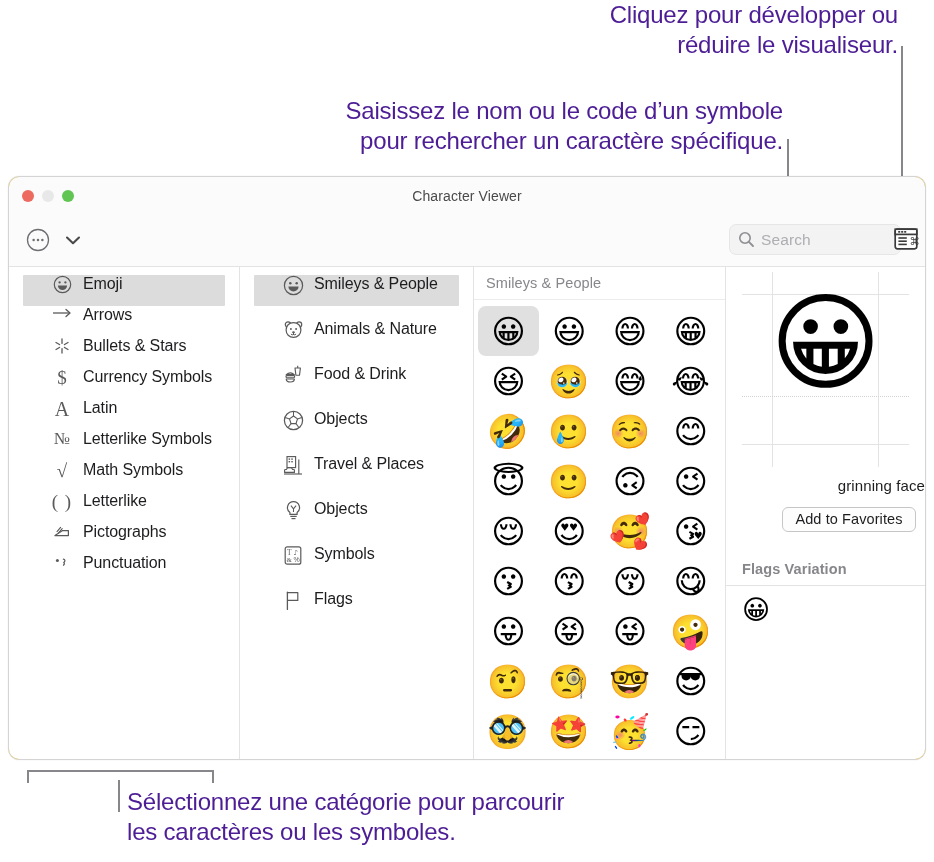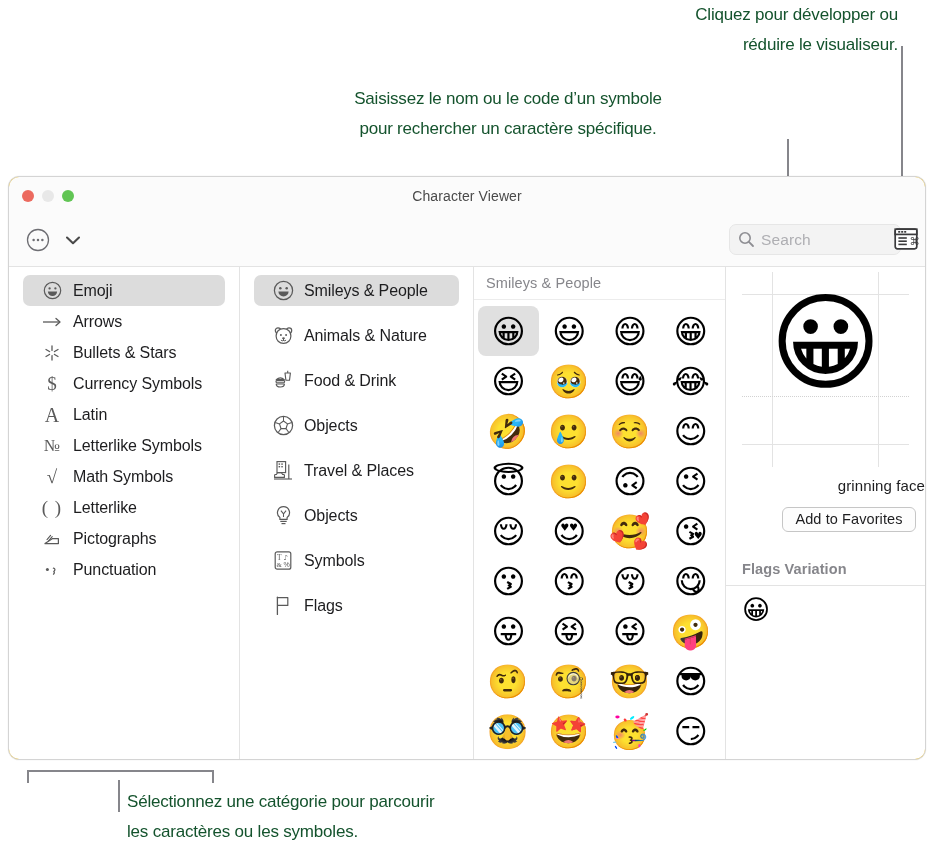--- a/index.html
+++ b/index.html
@@ -12,35 +12,35 @@
     background: #ffffff;
     font-family: "Liberation Sans", sans-serif;
     -webkit-font-smoothing: antialiased;
     overflow: hidden;
     position: relative;
   }
 
   
   .callout {
     position: absolute;
-    color: #14532d;
-    font-size: 17px;
+    color: #4c1d95;
+    font-size: 24px;
     line-height: 30px;
     letter-spacing: -0.2px;
     white-space: pre-line;
   }
   #callout-top-right {
     top: 0px;
     right: 36px;
     text-align: right;
   }
   #callout-search {
-    top: 84px;
+    top: 96px;
     left: 233px;
-    text-align: center;
+    text-align: right;
     width: 550px;
   }
   #callout-bottom {
     top: 787px;
     left: 127px;
     text-align: left;
   }
 
   .leader {
     position: absolute;
@@ -190,25 +190,25 @@
     flex-direction: column;
   }
   #col-detail {
     flex: 1;
     box-sizing: border-box;
   }
 
   
   .side-row {
     display: flex;
-    align-items: center;
+    align-items: flex-start;
     height: 31px;
     margin: 0 14px;
-    padding-left: 16px;
-    border-radius: 7px;
+    padding-left: 26px;
+    border-radius: 1px;
     box-sizing: border-box;
   }
   .side-row.selected { background: #dcdcdc; }
   .side-row .row-icon {
     width: 26px;
     flex: 0 0 26px;
     display: flex;
     align-items: center;
     justify-content: center;
     color: #5a5a5a;

